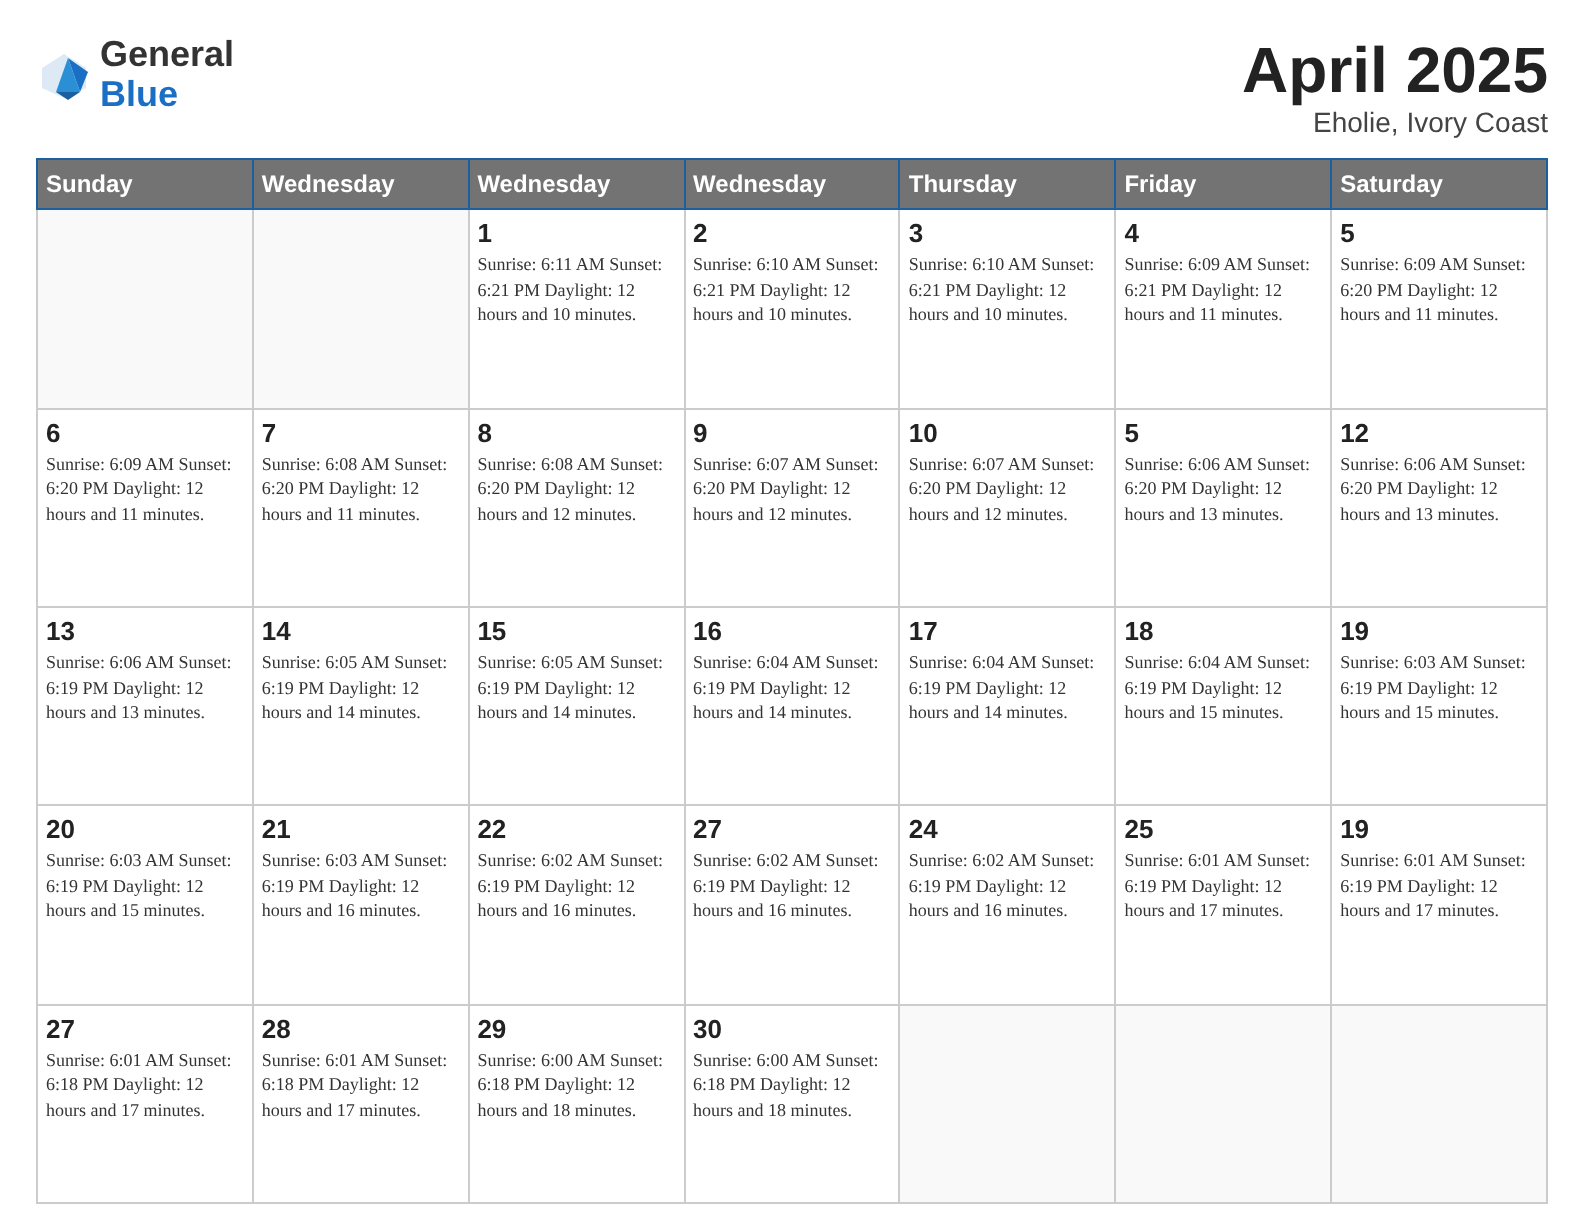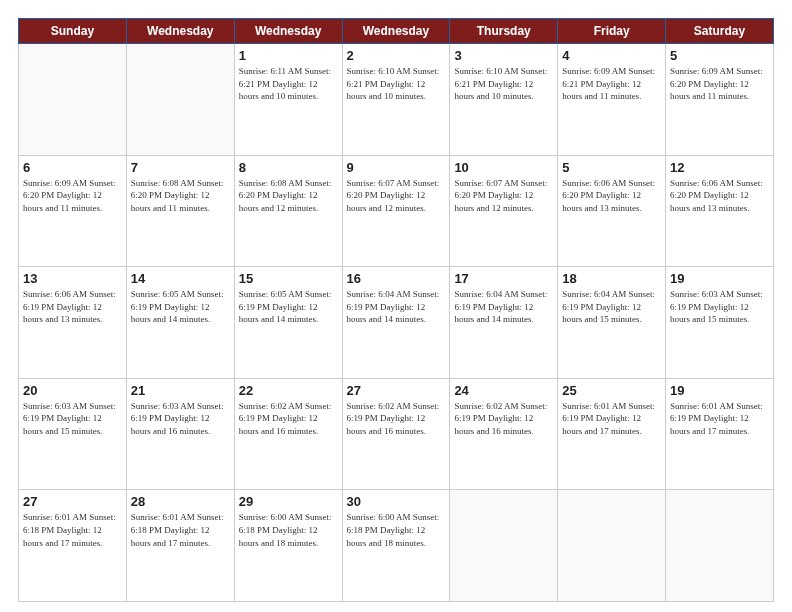--- a/index.html
+++ b/index.html
@@ -53,26 +53,26 @@
       color: #444;
     }
     .calendar {
       flex: 1;
       border: 1px solid #ccc;
       border-collapse: collapse;
       width: 100%;
       table-layout: fixed;
     }
     .calendar th {
-      background: #7f1d1d;
+      background: #737373;
       color: #fff;
       font-size: 12px;
       font-weight: bold;
       padding: 5px 4px;
-      text-align: center;
+      text-align: left;
       border: 1px solid #1e5fa0;
     }
     .calendar td {
       vertical-align: top;
       padding: 4px 4px 3px 4px;
       border: 1px solid #ccc;
       font-size: 9.5px;
       color: #333;
       height: 82px;
       background: #fff;
@@ -91,20 +91,38 @@
       font-size: 9px;
       color: #333;
       line-height: 1.4;
       font-family: Liberation Serif, serif;
     }
   </style>
 </head>
 <body>
 
 <div class="page">
+  <div class="header">
+    <div class="logo">
+      <svg class="logo-icon" viewBox="0 0 28 28">
+        <polygon points="14,3 25,10 25,20 14,25 3,20 3,10" fill="#1a6fc4" opacity="0.15"></polygon>
+        <polygon points="16,5 26,12 22,22" fill="#1a6fc4"></polygon>
+        <polygon points="16,5 22,22 10,22" fill="#2a8fd4"></polygon>
+        <polygon points="10,22 22,22 16,26" fill="#1a5fa0"></polygon>
+      </svg>
+      <div class="logo-text">
+        <span class="logo-general">General</span><br>
+        <span class="logo-blue">Blue</span>
+      </div>
+    </div>
+    <div class="title-block">
+      <div class="title-month">April 2025</div>
+      <div class="title-location">Eholie, Ivory Coast</div>
+    </div>
+  </div>
 
   <table class="calendar">
     <thead>
       <tr>
         <th>Sunday</th>
         <th>Wednesday</th>
         <th>Wednesday</th>
         <th>Wednesday</th>
         <th>Thursday</th>
         <th>Friday</th>

